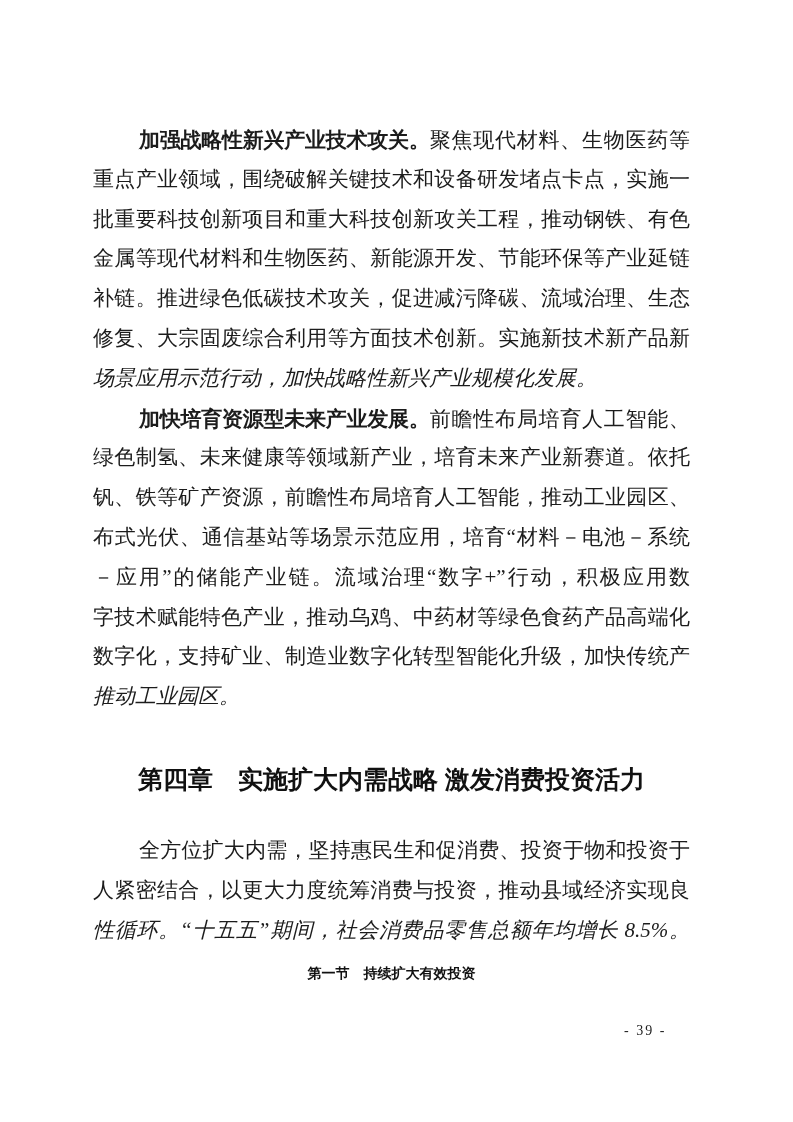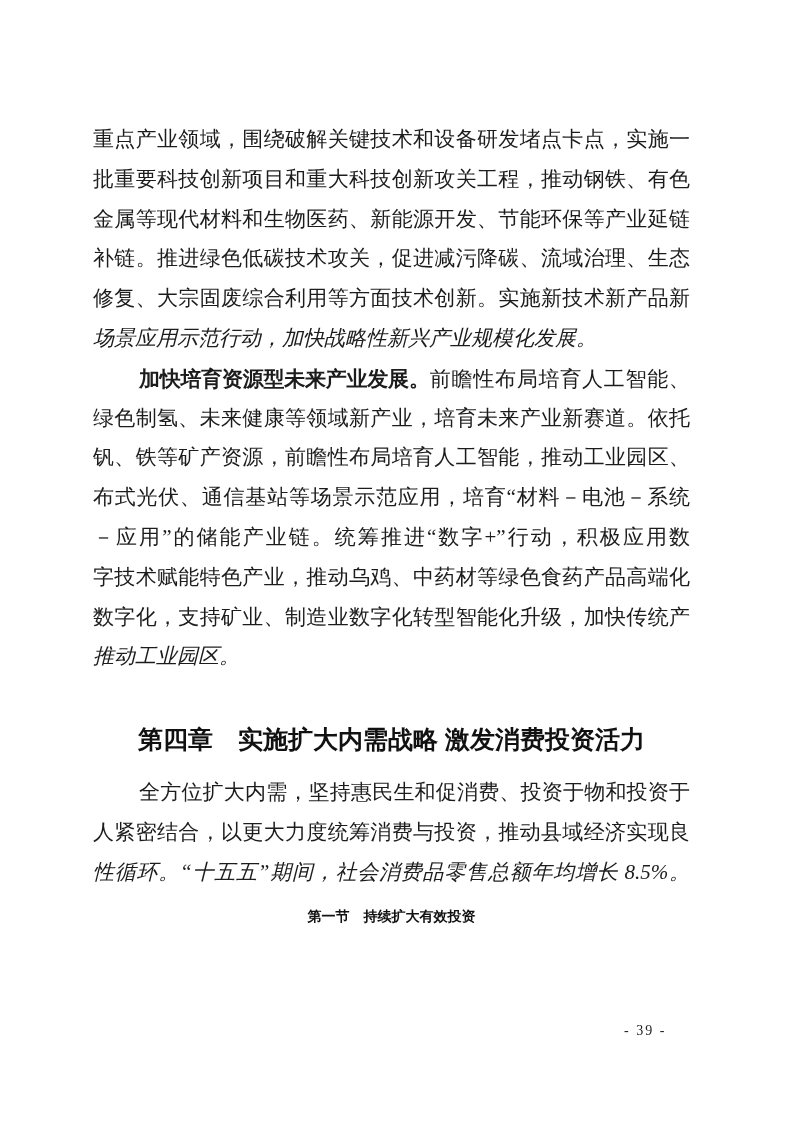--- a/index.html
+++ b/index.html
@@ -52,21 +52,21 @@
     margin: 42px 0 0 0;
     font-size: 25px;
     line-height: 40px;
     height: 40px;
     text-align: center;
     font-weight: 700;
     font-family: "Liberation Sans", sans-serif;
     color: #111111;
   }
   #para3 {
-    margin-top: 14px;
+    margin-top: 32px;
   }
   .section-heading {
     margin: 3px 0 0 0;
     font-size: 14px;
     line-height: 40px;
     height: 40px;
     text-align: center;
     font-weight: 700;
     font-family: "Liberation Sans", sans-serif;
     color: #111111;
@@ -81,33 +81,34 @@
     color: #222222;
     font-family: "Liberation Serif", serif;
   }
 </style>
 </head>
 <body>
 
 <div class="page">
   <div class="text-col">
     <div class="para" id="para1">
+        <div class="line first"><span class="lead">加强战略性新兴产业技术攻关。</span><span>聚焦现代材料、生物医药等</span></div>
         <div class="line">重点产业领域，围绕破解关键技术和设备研发堵点卡点，实施一</div>
         <div class="line">批重要科技创新项目和重大科技创新攻关工程，推动钢铁、有色</div>
         <div class="line">金属等现代材料和生物医药、新能源开发、节能环保等产业延链</div>
         <div class="line">补链。推进绿色低碳技术攻关，促进减污降碳、流域治理、生态</div>
         <div class="line">修复、大宗固废综合利用等方面技术创新。实施新技术新产品新</div>
         <div class="line last">场景应用示范行动，加快战略性新兴产业规模化发展。</div>
       </div>
     <div class="para" id="para2">
         <div class="line first"><span class="lead">加快培育资源型未来产业发展。</span><span>前瞻性布局培育人工智能、</span></div>
         <div class="line">绿色制氢、未来健康等领域新产业，培育未来产业新赛道。依托</div>
         <div class="line">钒、铁等矿产资源，前瞻性布局培育人工智能，推动工业园区、分</div>
         <div class="line">布式光伏、通信基站等场景示范应用，培育“材料－电池－系统</div>
-        <div class="line">－应用”的储能产业链。统筹推进“数字+”行动，积极应用数</div>
+        <div class="line">－应用”的储能产业链。流域治理“数字+”行动，积极应用数</div>
         <div class="line">字技术赋能特色产业，推动乌鸡、中药材等绿色食药产品高端化</div>
         <div class="line">数字化，支持矿业、制造业数字化转型智能化升级，加快传统产</div>
         <div class="line last">推动工业园区。</div>
       </div>
     <h2 class="chapter-heading">第四章　实施扩大内需战略 激发消费投资活力</h2>
     <div class="para justify-last" id="para3">
         <div class="line first">全方位扩大内需，坚持惠民生和促消费、投资于物和投资于</div>
         <div class="line">人紧密结合，以更大力度统筹消费与投资，推动县域经济实现良</div>
         <div class="line last">性循环。“十五五”期间，社会消费品零售总额年均增长 8.5%。</div>
       </div>

